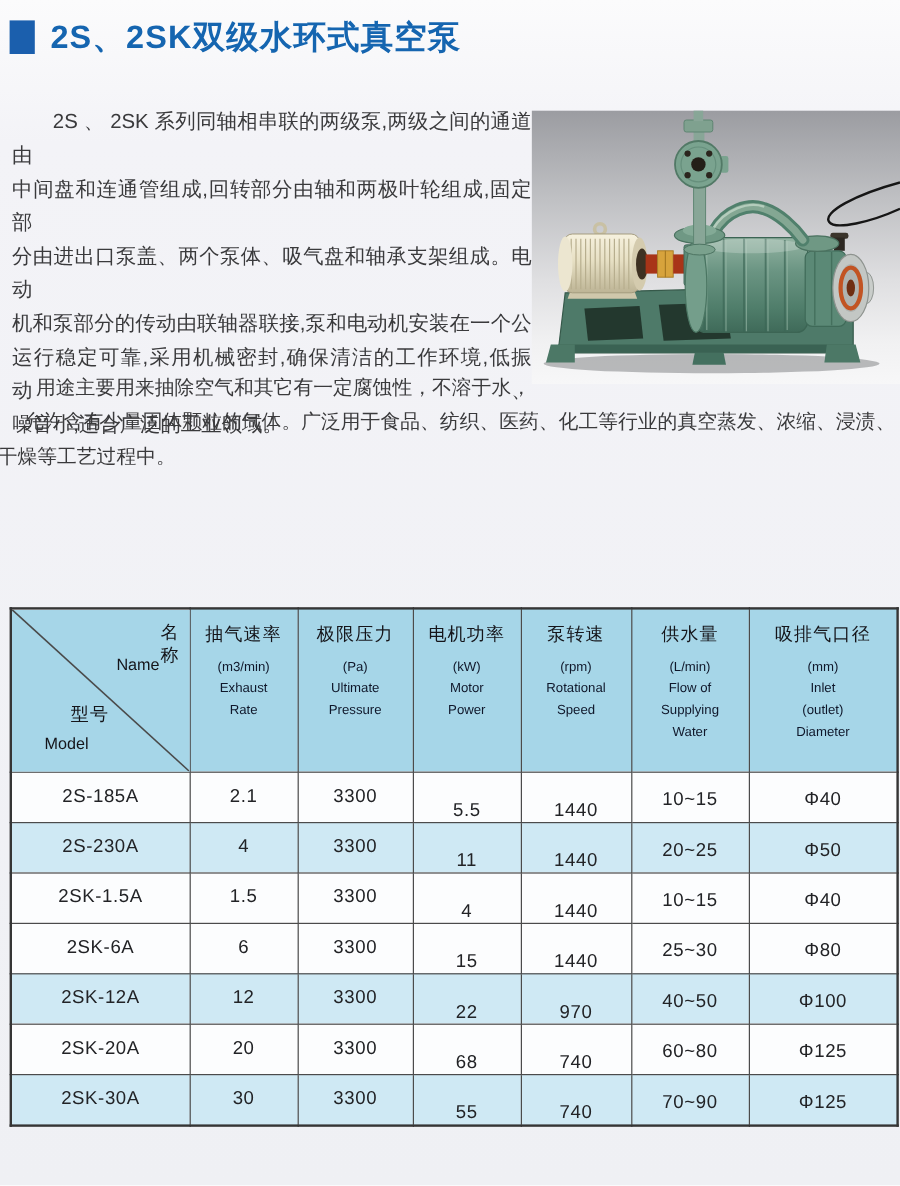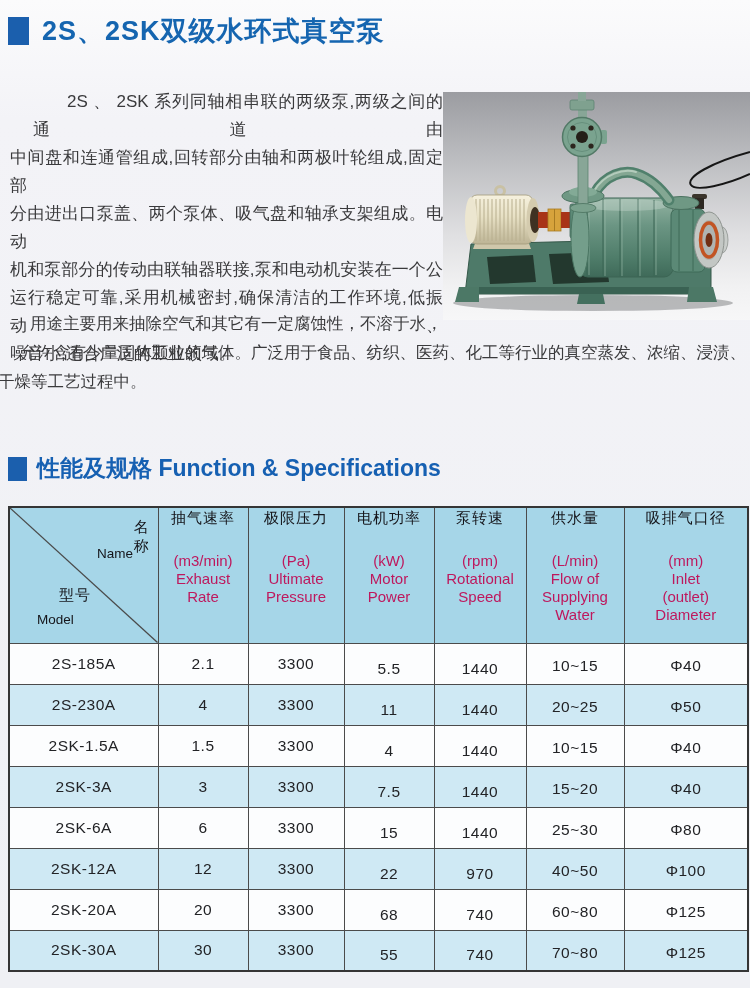--- a/index.html
+++ b/index.html
@@ -10,21 +10,21 @@
     color:#2e2e30;
   }
   
   .title-row { position:absolute; left:8px; top:13px; display:flex; align-items:center; }
   .title-square { width:21px; height:28px; background:#1b5fad; margin-right:13px; flex:0 0 auto; }
   .page-title { font-size:27px; font-weight:bold; color:#1565b0; letter-spacing:1px; white-space:nowrap; }
 
   
   .intro1 { position:absolute; left:10px; top:88px; width:433px; font-size:17px; line-height:28px; color:#3a3a3c; }
   .intro1 .jline { text-align:justify; text-align-last:justify; }
-  .intro1 .jline.first { text-indent:2em;margin-left:23px; }
+  .intro1 .jline.first { text-indent:2em; }
   .intro1 .jline.last { text-align-last:left; }
 
   
   .photo { position:absolute; left:443px; top:92px; width:307px; height:228px; }
 
   
   .intro2 { position:absolute; left:8px; top:309px; width:742px; font-size:16.5px; line-height:29px; color:#3a3a3c; }
   .intro2 .l1 { padding-left:22px; }
   .intro2 .l2 { padding-left:12px; }
   .intro2 .l3 { margin-left:-10px; }
@@ -35,38 +35,38 @@
   .section-title { font-size:23px; font-weight:bold; color:#1660b2; white-space:nowrap; }
 
   
   .spec-table {
     position:absolute; left:8px; top:506px; width:739px;
     border-collapse:collapse; table-layout:fixed;
     border:2px solid #353535;
   }
   .spec-table th, .spec-table td { border:1px solid #4b4b4b; padding:0; box-sizing:border-box; }
   .spec-table th { background:#a6d6e8; font-weight:normal; vertical-align:top; height:136px; }
-  .th-inner { display:flex; flex-direction:column; align-items:center; padding-top:0; }
+  .th-inner { display:flex; flex-direction:column; align-items:center; padding-top:11px; }
   .th-cn  { font-size:15px; line-height:20px; color:#15151a; letter-spacing:1px; }
-  .th-sub { margin-top:24px; font-size:15px; line-height:18px; white-space:pre-line; text-align:center; color:#be185d; }
+  .th-sub { margin-top:8px; font-size:11px; line-height:18px; white-space:pre-line; text-align:center; color:#0f172a; }
 
   .corner { position:relative; }
   .corner svg { position:absolute; left:0; top:0; width:100%; height:100%; }
   .corner span { position:absolute; color:#15151a; }
   .corner .cn-name  { left:89px; top:10px;  font-size:15px; letter-spacing:1px;margin-left:27px; }
   .corner .en-name  { left:87px; top:38px;  font-size:13.5px; }
   .corner .cn-model { left:34px; top:78px;  font-size:15px; letter-spacing:1px;margin-left:15px; }
   .corner .en-model { left:27px; top:104px; font-size:13.5px; }
 
   .spec-table td {
     height:41px; text-align:center; vertical-align:middle;
     font-size:15.5px; color:#222326; background:#fcfdfe; letter-spacing:0.5px;
   }
   .spec-table tr.alt td { background:#cfe9f4; }
-  .spec-table td.c3, .spec-table td.c4 { padding-top:10px; }
+  .spec-table td.c3, .spec-table td.c4 { padding-top:23px; }
   .spec-table td.c5, .spec-table td.c6 { padding-top:5px; }
 </style>
 </head>
 <body>
 
 <div class="page">
 
   <div class="title-row">
     <div class="title-square"></div>
     <div class="page-title">2S、2SK双级水环式真空泵</div>
@@ -168,24 +168,20 @@
         <circle cx="148" cy="54" r="2.6" fill="#2b251d"></circle>
     </svg>
   </div>
 
   <div class="intro2">
     <div class="l1">用途主要用来抽除空气和其它有一定腐蚀性，不溶于水，</div>
     <div class="l2">允许含有少量固体颗粒的气体。广泛用于食品、纺织、医药、化工等行业的真空蒸发、浓缩、浸渍、</div>
     <div class="l3">干燥等工艺过程中。</div>
   </div>
 
-  <div class="section-row">
-    <div class="section-square"></div>
-    <div class="section-title">性能及规格 Function &amp; Specifications</div>
-  </div>
 
   <table class="spec-table">
     <colgroup>
       <col style="width:149px">
         <col style="width:90px">
         <col style="width:96px">
         <col style="width:90px">
       <col style="width:92px">
         <col style="width:98px">
         <col style="width:124px">
@@ -274,29 +270,20 @@
       </tr>
       <tr>
         <td class="c0">2SK-1.5A</td>
         <td class="c1">1.5</td>
         <td class="c2">3300</td>
         <td class="c3">4</td>
         <td class="c4">1440</td>
         <td class="c5">10~15</td>
         <td class="c6">Φ40</td>
       </tr>
-      <tr class="alt">
-        <td class="c0">2SK-3A</td>
-        <td class="c1">3</td>
-        <td class="c2">3300</td>
-        <td class="c3">7.5</td>
-        <td class="c4">1440</td>
-        <td class="c5">15~20</td>
-        <td class="c6">Φ40</td>
-      </tr>
       <tr>
         <td class="c0">2SK-6A</td>
         <td class="c1">6</td>
         <td class="c2">3300</td>
         <td class="c3">15</td>
         <td class="c4">1440</td>
         <td class="c5">25~30</td>
         <td class="c6">Φ80</td>
       </tr>
       <tr class="alt">
@@ -316,19 +303,19 @@
         <td class="c4">740</td>
         <td class="c5">60~80</td>
         <td class="c6">Φ125</td>
       </tr>
       <tr class="alt">
         <td class="c0">2SK-30A</td>
         <td class="c1">30</td>
         <td class="c2">3300</td>
         <td class="c3">55</td>
         <td class="c4">740</td>
-        <td class="c5">70~80</td>
+        <td class="c5">70~90</td>
         <td class="c6">Φ125</td>
       </tr>
     </tbody>
   </table>
 
 </div>
 
 </body></html>

